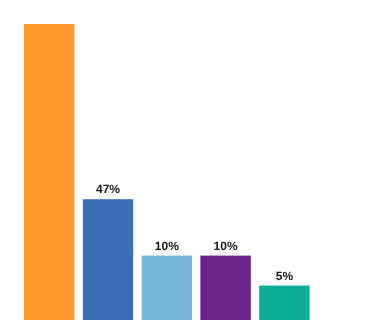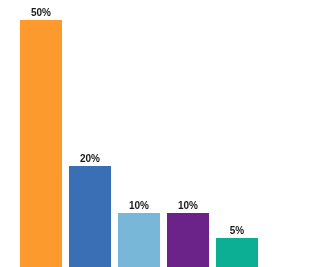--- a/index.html
+++ b/index.html
@@ -47,26 +47,25 @@
   }
 </style>
 </head>
 <body>
 
 <div id="chart-root" style="background: rgb(255, 255, 255);">
 
   <div class="plot-area">
 
     <div class="bar-group" style="left: 20px; width: 42px; height: 261px;">
-      <div class="bar-label" style="bottom: 249px; color: rgb(26, 26, 26); font-size: 10px;">50%</div>
       <div class="bar" style="height: 247px; background: rgb(253, 154, 46);"></div>
     </div>
 
     <div class="bar-group" style="left: 69px; width: 42px; height: 115px;">
-      <div class="bar-label" style="bottom: 103px; color: rgb(26, 26, 26); font-size: 10px;">20%</div>
+      <div class="bar-label" style="bottom: 103px; color: rgb(26, 26, 26); font-size: 10px;">47%</div>
       <div class="bar" style="height: 101px; background: rgb(58, 110, 181);"></div>
     </div>
 
     <div class="bar-group" style="left: 118px; width: 42px; height: 68px;">
       <div class="bar-label" style="bottom: 56px; color: rgb(26, 26, 26); font-size: 10px;">10%</div>
       <div class="bar" style="height: 54px; background: rgb(121, 183, 217);"></div>
     </div>
 
     <div class="bar-group" style="left: 167px; width: 42px; height: 68px;">
       <div class="bar-label" style="bottom: 56px; color: rgb(26, 26, 26); font-size: 10px;">10%</div>

